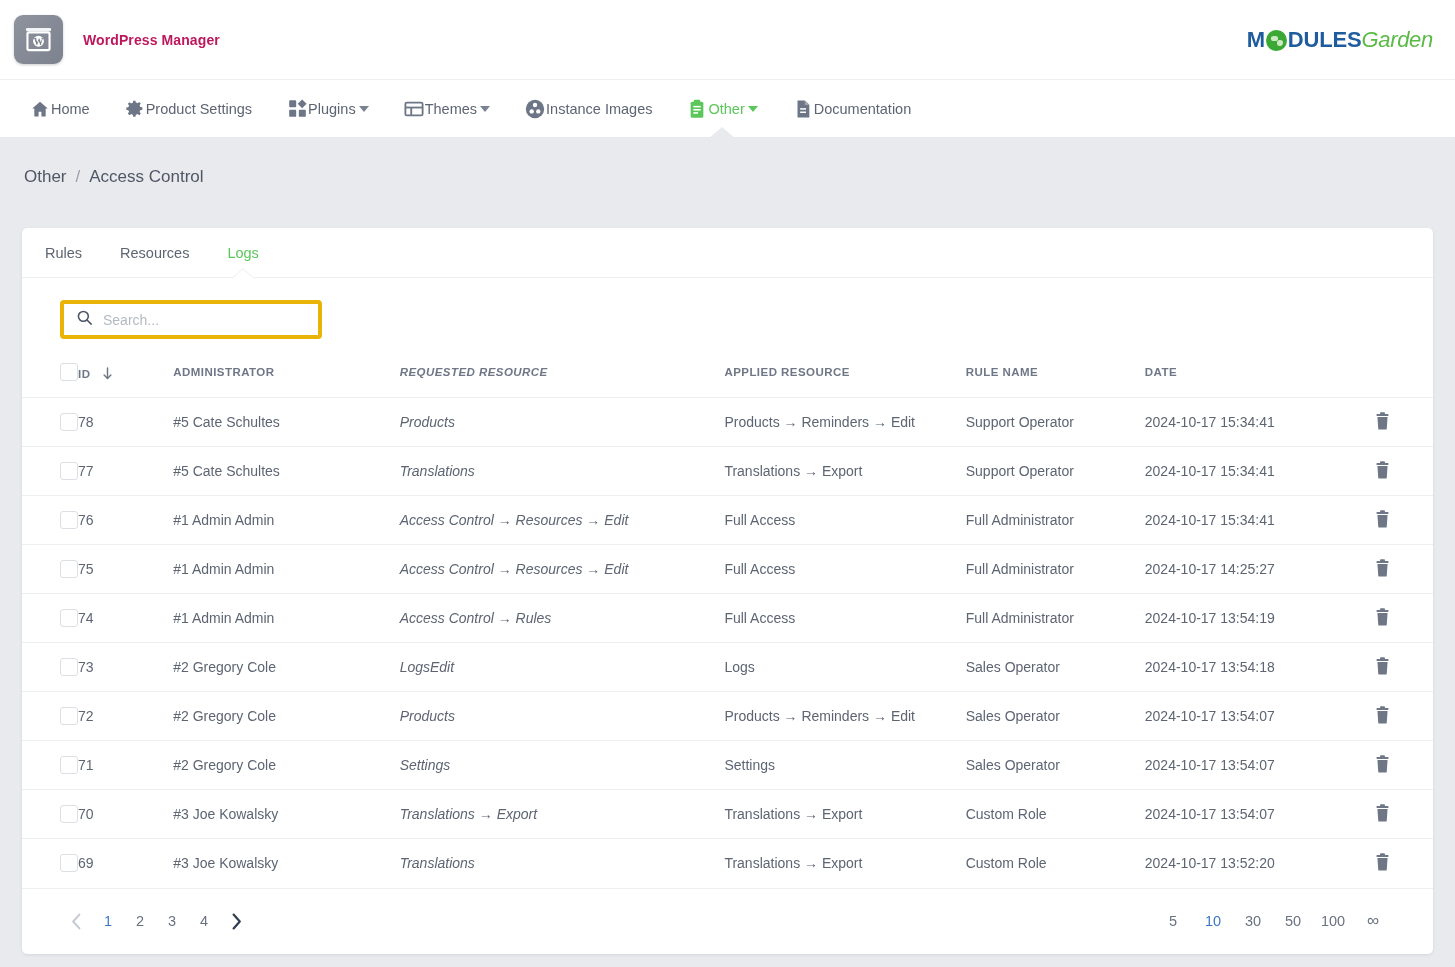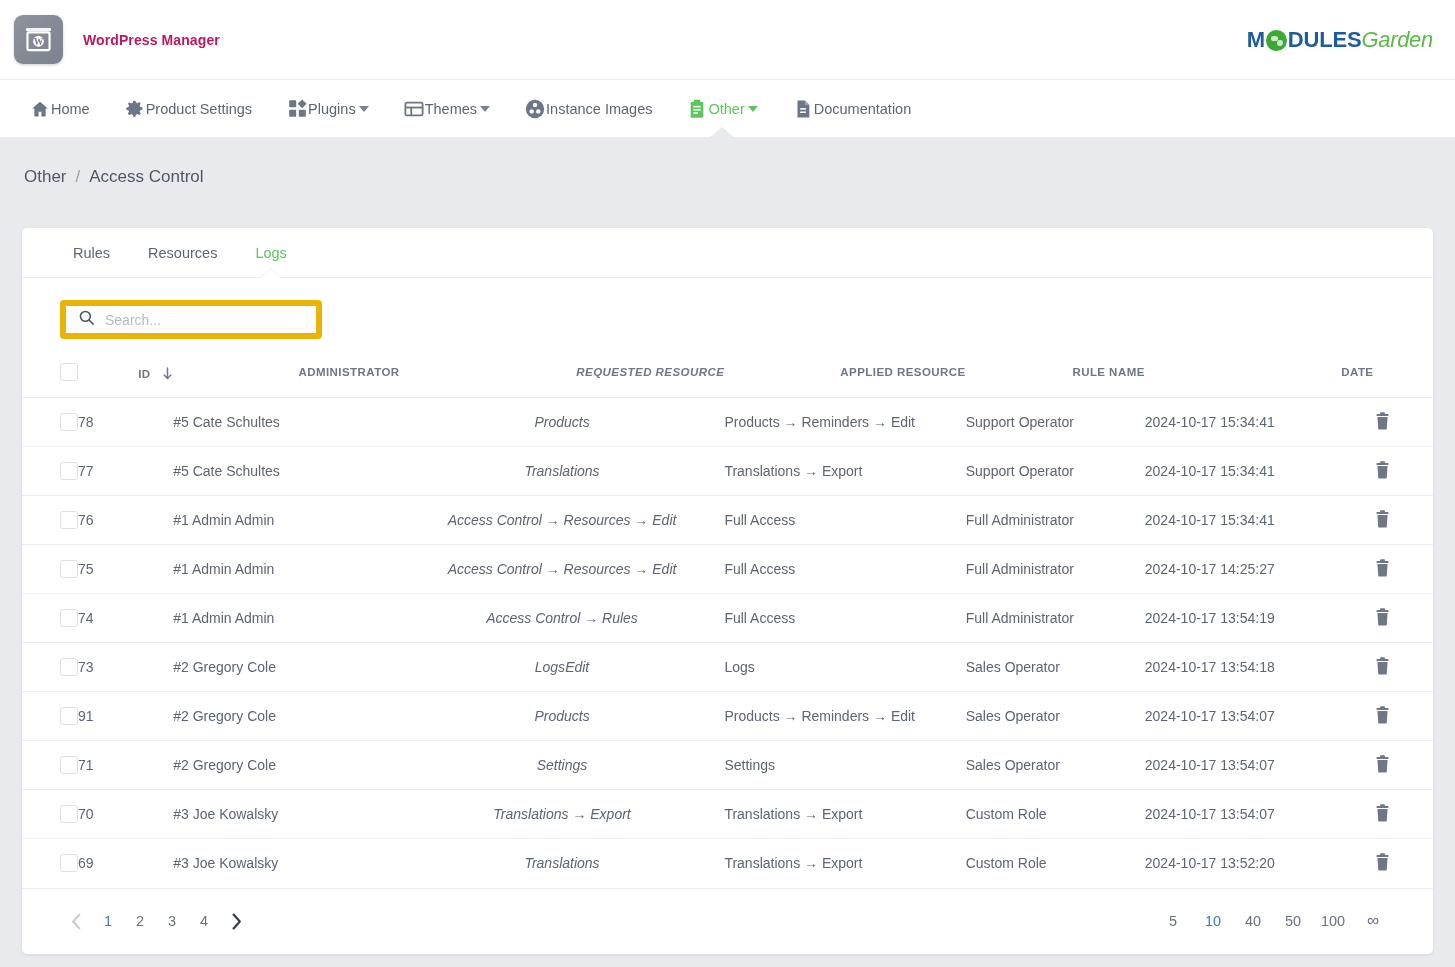--- a/index.html
+++ b/index.html
@@ -118,21 +118,21 @@
     width: 1411px;
     background: #fff;
     border-radius: 5px;
     box-shadow: 0 1px 3px rgba(40,50,70,.10);
     overflow: hidden;
   }
 
   .tabs {
     display: flex; align-items: center;
     height: 50px;
-    padding-left: 32px;
+    padding-left: 4px;
     border-bottom: 1px solid #eceef0;
     position: relative;
   }
   .tab {
     font-size: 14.5px; color: #5d6573;
     padding: 0 19px;
     height: 50px; line-height: 50px;
     cursor: pointer;
     position: relative;
   }
@@ -143,21 +143,21 @@
     border-left: 11px solid transparent;
     border-right: 11px solid transparent;
     border-bottom: 10px solid #fff;
     filter: drop-shadow(0 -1px 0 #eceef0);
   }
 
   
   .search-wrap { padding: 22px 0 18px 38px; }
   .search-box {
     width: 262px; height: 39px;
-    border: 6px solid #eab308;
+    border: 4px solid #eab308;
     border-radius: 4px;
     display: flex; align-items: center;
     padding: 0 10px 0 12px;
     gap: 10px;
   }
   .search-box svg { flex: none; }
   .search-box input {
     border: none; outline: none;
     font-size: 14px; color: #5d6573;
     font-family: "Liberation Sans", sans-serif;
@@ -166,21 +166,21 @@
   }
   .search-box input::placeholder { color: #b4b9c2; }
 
   
   table { width: 100%; border-collapse: collapse; }
   thead th {
     font-size: 11.5px;
     font-weight: bold;
     color: #6f7787;
     letter-spacing: .45px;
-    text-align: right;
+    text-align: left;
     padding: 6px 0 16px 0;
     white-space: nowrap;
   }
   tbody td {
     font-size: 14px;
     color: #5d6573;
     padding: 0;
     height: 49px;
     vertical-align: middle;
     border-top: 1px solid #edeef1;
@@ -198,21 +198,21 @@
   .chkbox {
     width: 18px; height: 18px;
     border: 1px solid #dcdfe4;
     border-radius: 3px;
     background: #fff;
     display: block;
     cursor: pointer;
   }
   .sort-arrow { display:inline-block; margin-left: 8px; position: relative; top: 2px; }
 
-  .req-cell { display: flex; align-items: center; justify-content: center; }
+  .req-cell { display: flex; align-items: center; justify-content: flex-start; }
   .trash { cursor: pointer; display: inline-flex; }
 
   
   .pager {
     display: flex; align-items: center;
     height: 66px;
     padding: 0 40px 0 38px;
     border-top: 1px solid #edeef1;
   }
   .pages { display: flex; align-items: center; gap: 0; }
@@ -546,21 +546,21 @@
                 <rect x="2.6" y="2.4" width="14.8" height="2.6" rx="1"></rect>
                 <rect x="7" y="0.4" width="6" height="2.6" rx="1"></rect>
                 <path d="M3.8 6.2h12.4l-1 14.2a1.2 1.2 0 0 1-1.2 1.1H6a1.2 1.2 0 0 1-1.2-1.1z"></path>
               </svg>
             </span></td>
         </tr>
         <tr>
           <td class="col-chk">
             <span class="chkbox"></span>
           </td>
-          <td class="col-id">91</td>
+          <td class="col-id">72</td>
           <td class="col-admin">#2 Gregory Cole</td>
           <td class="col-req">
             <span class="req-cell">
               <span>Products</span>
               <span></span>
             </span>
           </td>
           <td class="col-app">Products → Reminders → Edit</td>
           <td class="col-rule">Sales Operator</td>
           <td class="col-date">2024-10-17 13:54:07</td>
@@ -657,19 +657,19 @@
         <span class="pg">4</span>
         <span class="pg arrow">
           <svg width="11" height="17" viewBox="0 0 11 17" fill="none" stroke="currentColor" stroke-width="2.2" stroke-linecap="round" stroke-linejoin="round">
             <path d="M2.6 1.6 8.8 8.5l-6.2 6.9"></path>
           </svg>
         </span>
       </div>
     <div class="per-page" id="perpage">
         <span class="pp">5</span>
         <span class="pp active">10</span>
-        <span class="pp">40</span>
+        <span class="pp">30</span>
         <span class="pp">50</span>
         <span class="pp">100</span>
         <span class="pp inf">∞</span>
       </div>
   </div>
 </div>
 
 </body></html>

